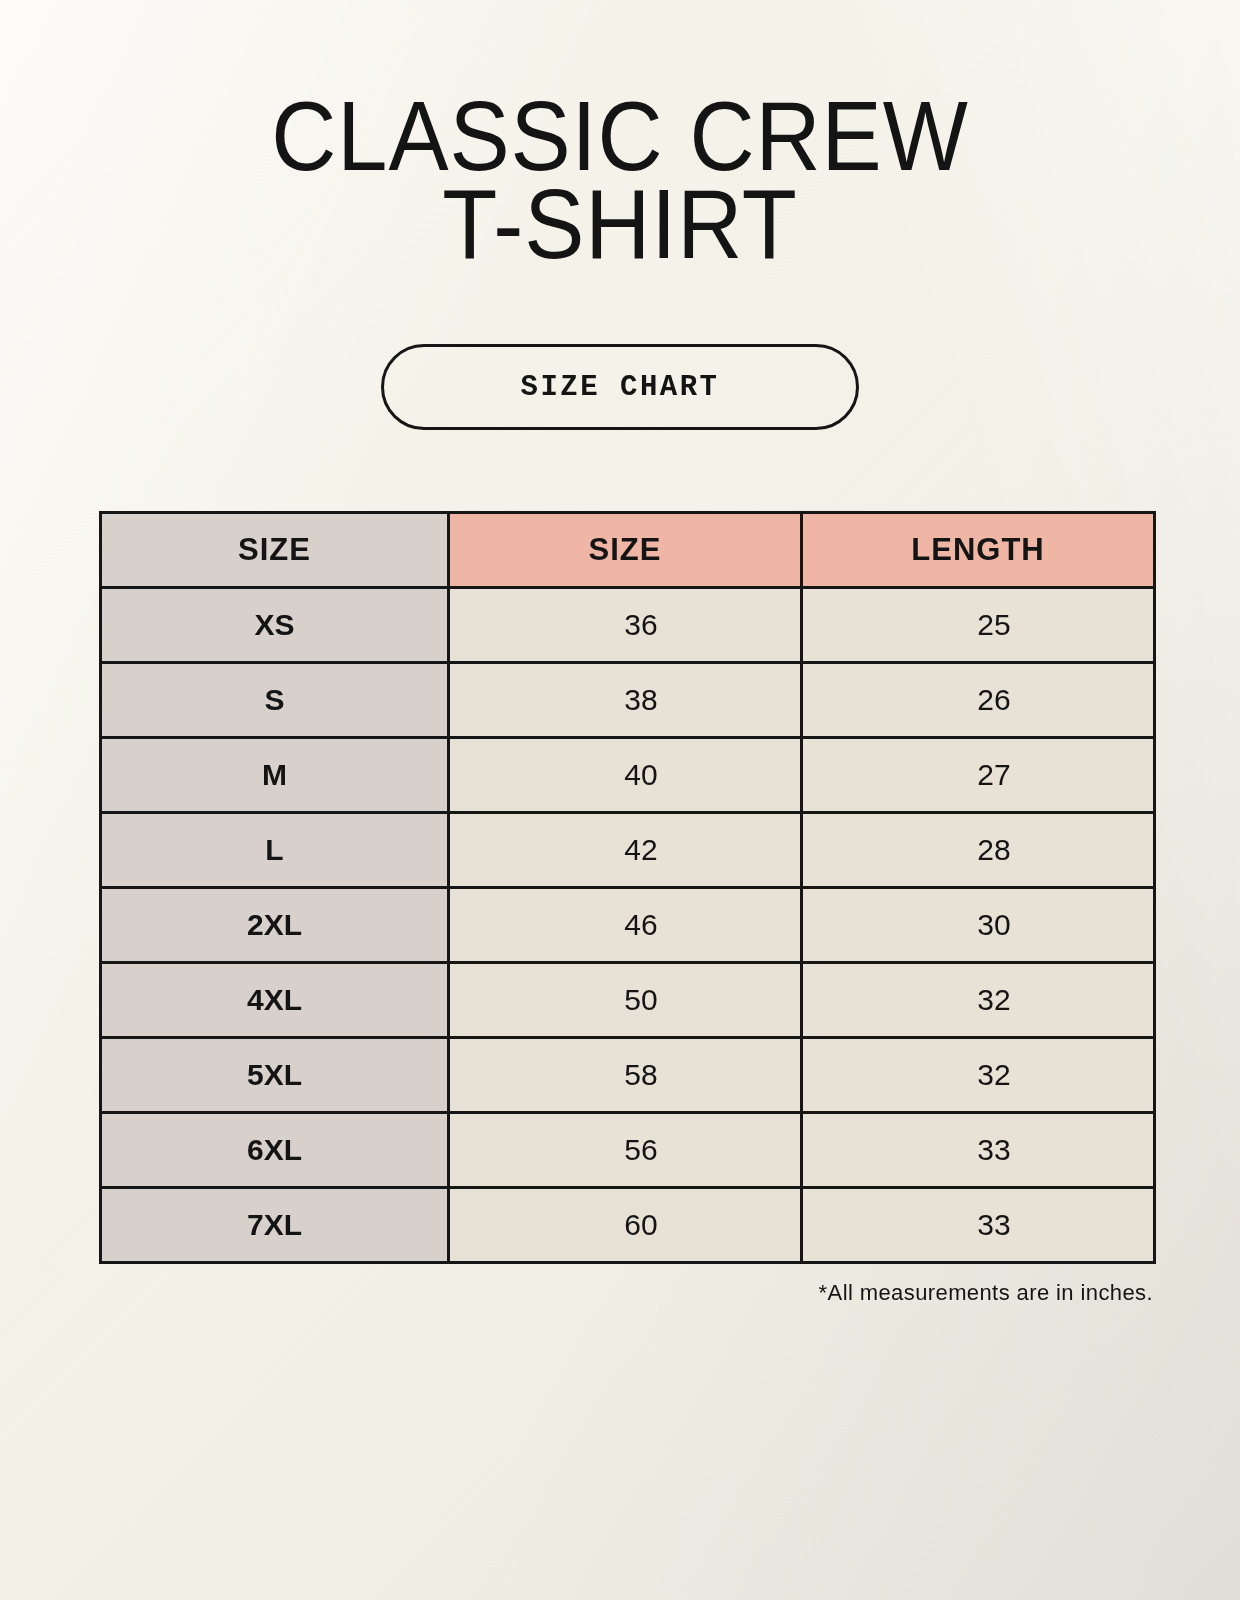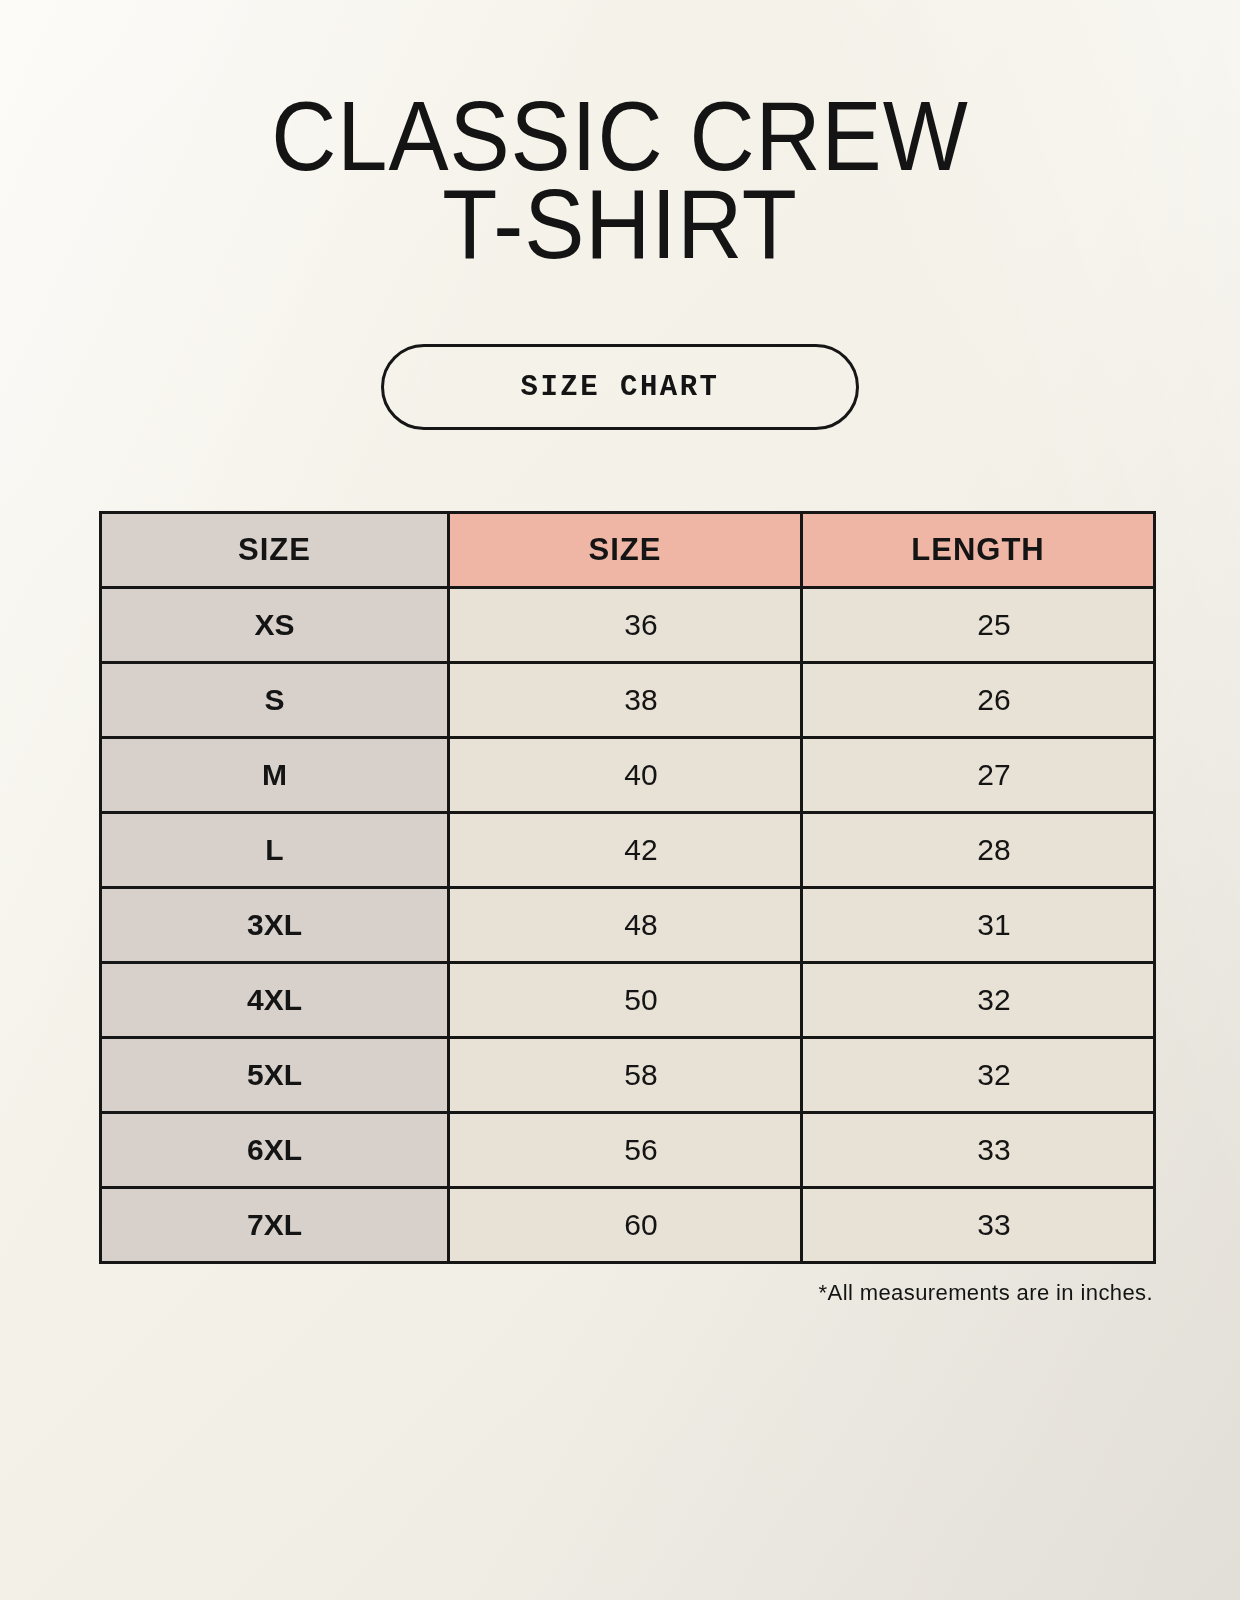--- a/index.html
+++ b/index.html
@@ -132,23 +132,23 @@
           <td class="cell-size">M</td>
           <td class="cell-value">40</td>
           <td class="cell-value">27</td>
         </tr>
         <tr>
           <td class="cell-size">L</td>
           <td class="cell-value">42</td>
           <td class="cell-value">28</td>
         </tr>
         <tr>
-          <td class="cell-size">3XL</td>
-          <td class="cell-value">48</td>
-          <td class="cell-value">31</td>
+          <td class="cell-size">2XL</td>
+          <td class="cell-value">46</td>
+          <td class="cell-value">30</td>
         </tr>
         <tr>
           <td class="cell-size">4XL</td>
           <td class="cell-value">50</td>
           <td class="cell-value">32</td>
         </tr>
         <tr>
           <td class="cell-size">5XL</td>
           <td class="cell-value">58</td>
           <td class="cell-value">32</td>

